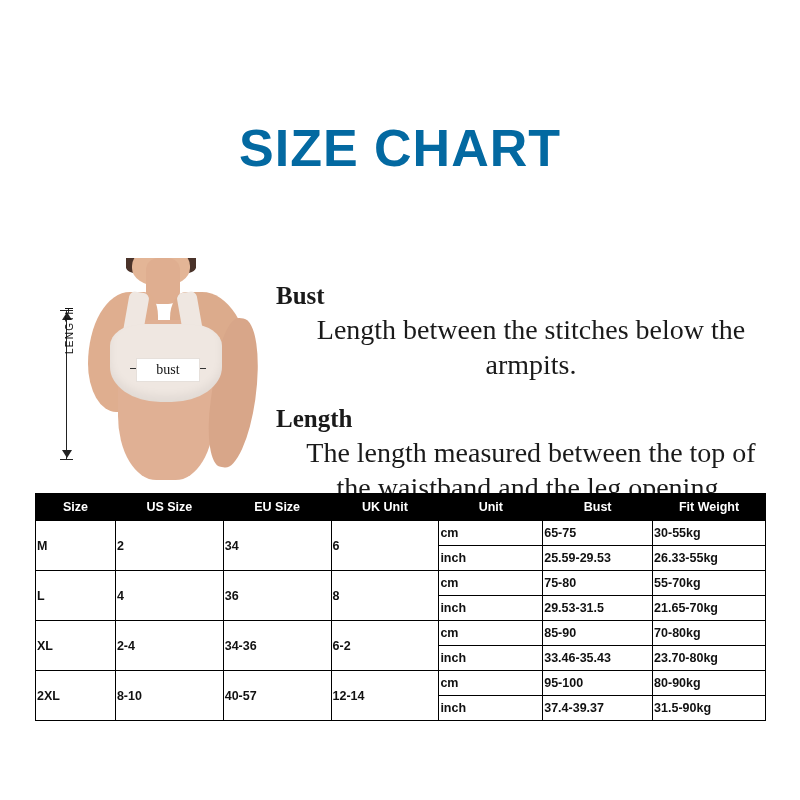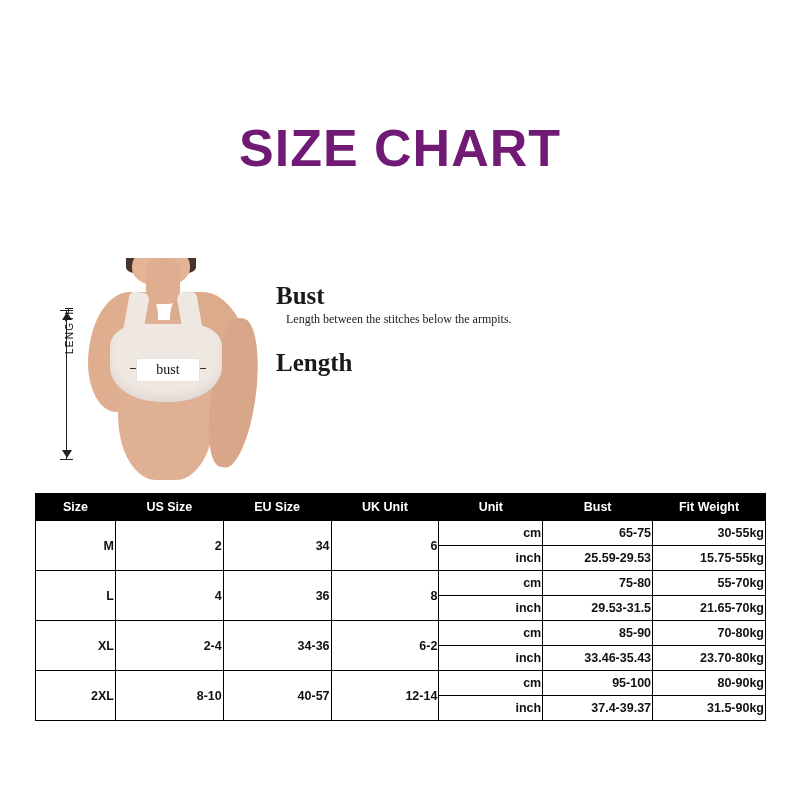--- a/index.html
+++ b/index.html
@@ -20,21 +20,21 @@
   .title {
     position: absolute;
     top: 118px;
     left: 0;
     width: 800px;
     text-align: center;
     font-family: "Liberation Sans", sans-serif;
     font-weight: bold;
     font-size: 52px;
     letter-spacing: 1px;
-    color: #701a75;
+    color: #0369a1;
   }
 
   
   .illustration {
     position: absolute;
     left: 36px;
     top: 258px;
     width: 230px;
     height: 230px;
   }
@@ -230,23 +230,24 @@
     font-family: "Liberation Serif", serif;
     color: #1a1a1a;
   }
   .def-heading {
     font-size: 25px;
     font-weight: bold;
     margin: 0 0 2px 0;
     line-height: 1.1;
   }
   .def-body {
-    font-size: 12px;
+    font-size: 28px;
     line-height: 1.28;
     margin: 0 0 22px 10px;
+    text-align: center;
   }
 
   
   .table-wrap {
     position: absolute;
     left: 35px;
     top: 493px;
     width: 731px;
   }
   table.size-table {
@@ -260,21 +261,21 @@
     background: #000000;
     color: #ffffff;
     font-weight: bold;
     height: 24px;
     border: 1px solid #000000;
     text-align: center;
     font-size: 12.5px;
   }
   table.size-table td {
     border: 1px solid #000000;
-    text-align: right;
+    text-align: left;
     height: 22px;
     background: #ffffff;
     font-weight: bold;
     font-size: 12.5px;
   }
   td.size-cell, td.us-cell, td.eu-cell, td.uk-cell {
     font-weight: bold;
   }
   .col-size  { width: 80px; }
   .col-us    { width: 108px; }
@@ -315,20 +316,21 @@
       <div class="bra"></div>
       <div class="bust-arrow"></div>
       <div class="bust-label">bust</div>
     </div>
   </div>
 
   <div class="definitions">
     <h2 class="def-heading">Bust</h2>
     <p class="def-body">Length between the stitches below the armpits.</p>
     <h2 class="def-heading">Length</h2>
+    <p class="def-body">The length measured between the top of the waistband and the leg opening.</p>
   </div>
 
   <div class="table-wrap">
     <table class="size-table">
       <colgroup>
         <col class="col-size">
           <col class="col-us">
           <col class="col-eu">
           <col class="col-uk">
         <col class="col-unit">
@@ -353,21 +355,21 @@
           <td class="us-cell" rowspan="2">2</td>
           <td class="eu-cell" rowspan="2">34</td>
           <td class="uk-cell" rowspan="2">6</td>
           <td>cm</td>
           <td>65-75</td>
           <td>30-55kg</td>
         </tr>
         <tr>
           <td>inch</td>
           <td>25.59-29.53</td>
-          <td>15.75-55kg</td>
+          <td>26.33-55kg</td>
         </tr>
 
         <tr>
           <td class="size-cell" rowspan="2">L</td>
           <td class="us-cell" rowspan="2">4</td>
           <td class="eu-cell" rowspan="2">36</td>
           <td class="uk-cell" rowspan="2">8</td>
           <td>cm</td>
           <td>75-80</td>
           <td>55-70kg</td>

